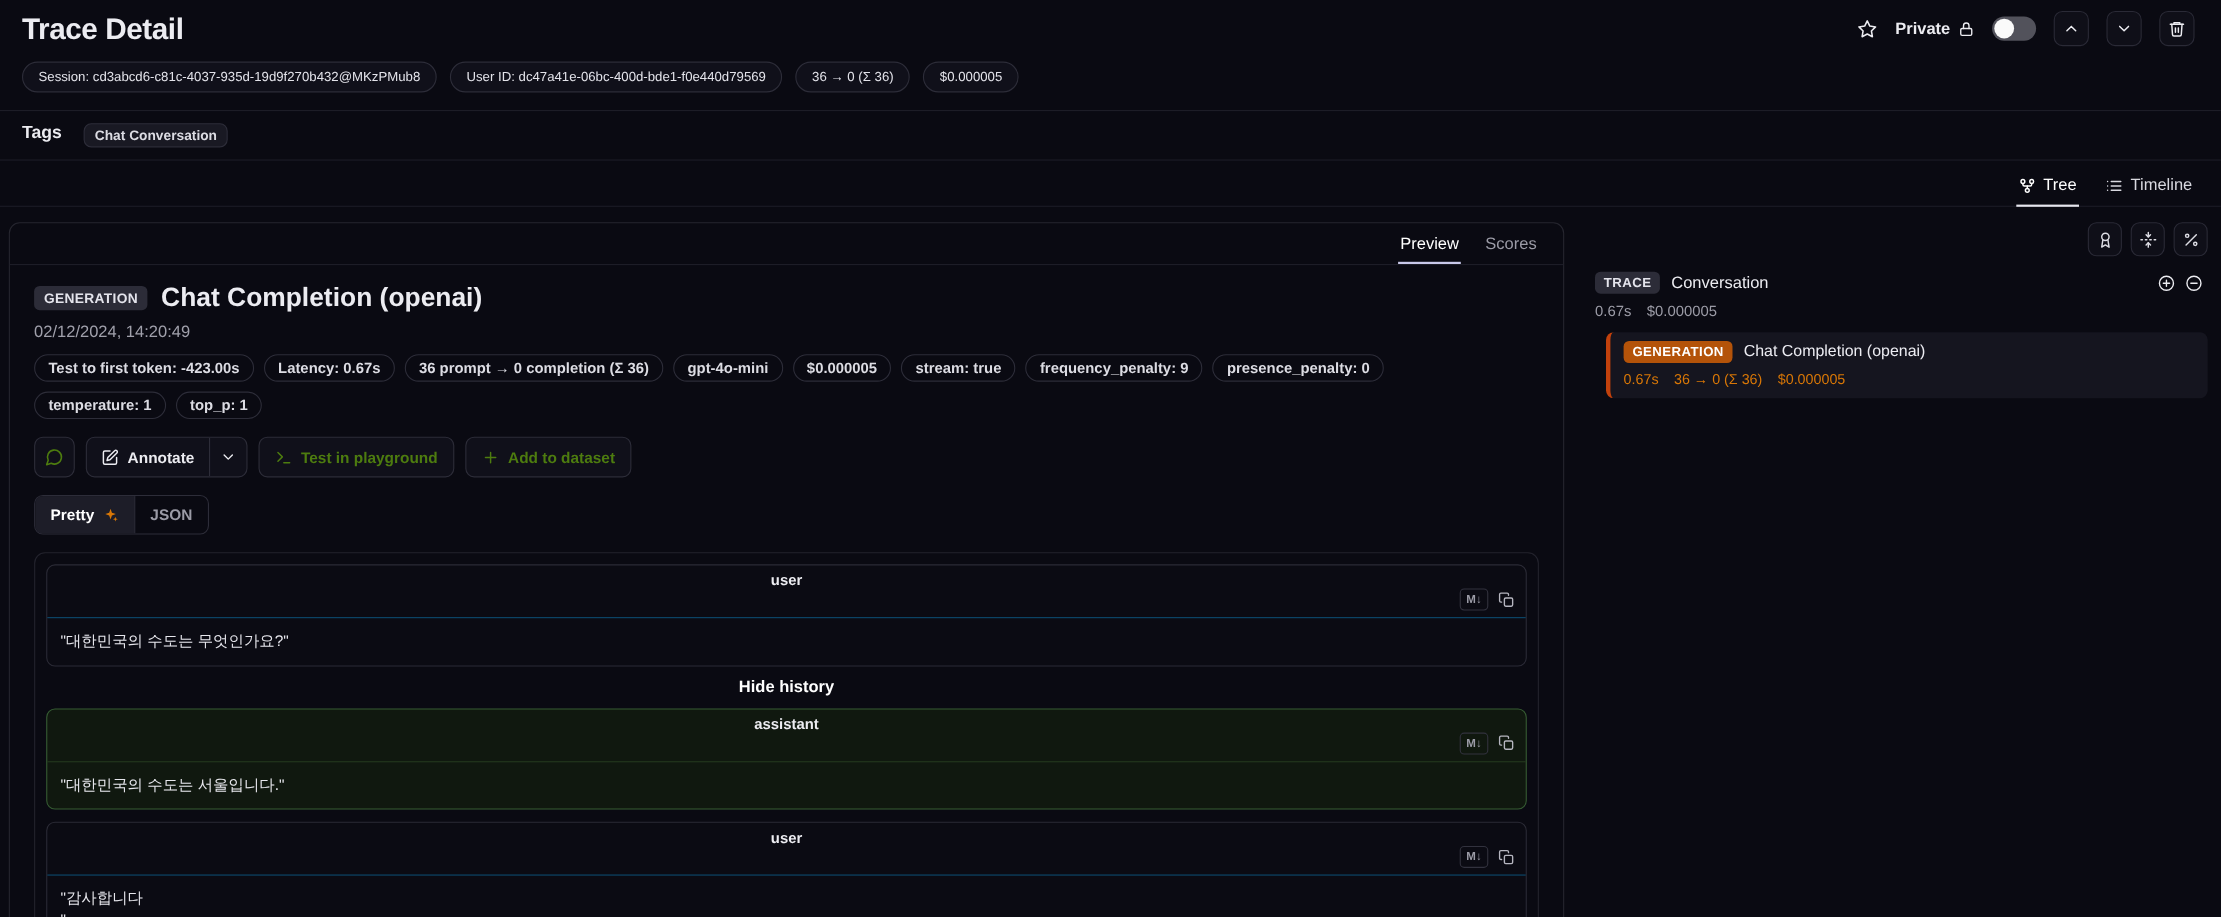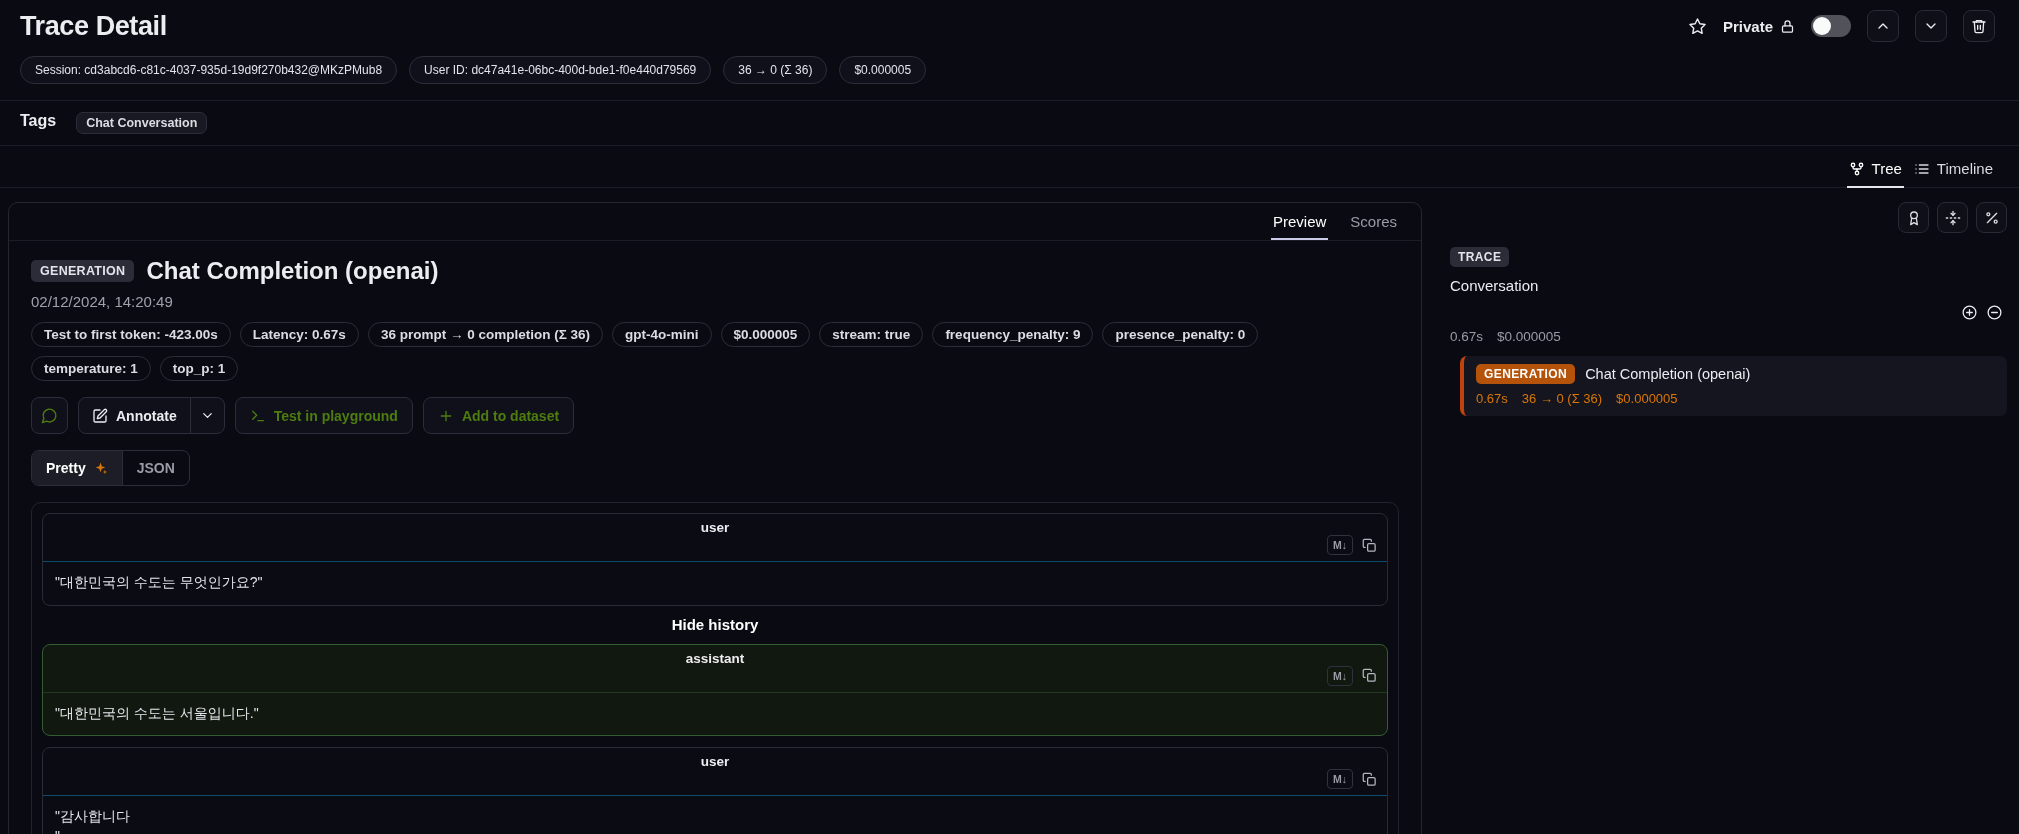--- a/index.html
+++ b/index.html
@@ -26,21 +26,21 @@
   .meta-row { display: flex; align-items: center; gap: 12px; padding: 8px 20px 16px; border-bottom: 1px solid #1d1d27; }
   .pill { border: 1px solid #2d2d39; background: #10101a; border-radius: 999px; padding: 6px 14px; font-size: 12px; color: #e3e3ea; white-space: nowrap; }
   .pill.link { cursor: pointer; }
 
   
   .tags-row { display: flex; gap: 20px; padding: 11px 20px; border-bottom: 1px solid #1d1d27; }
   .tags-label { font-size: 16px; font-weight: 700; }
   .tag-badge { font-size: 12.5px; font-weight: 600; border: 1px solid #2d2d39; background: #191923; padding: 3px 9px; border-radius: 7px; color: #dcdce3; cursor: pointer; }
 
   
-  .view-tabs-row { display: flex; justify-content: flex-end; gap: 8px; padding: 8px 24px 0; border-bottom: 1px solid #1d1d27; }
+  .view-tabs-row { display: flex; justify-content: flex-end; gap: 22px; padding: 8px 24px 0; border-bottom: 1px solid #1d1d27; }
   .view-tab { display: flex; align-items: center; gap: 7px; font-size: 15px; font-weight: 500; padding: 6px 2px 10px; color: #d9d9e0; background: none; border: none; cursor: pointer; position: relative; }
   .view-tab.active { color: #ffffff; }
   .view-tab.active::after { content: ""; position: absolute; left: 0; right: 0; bottom: -1px; height: 2px; background: #e6e6ee; }
 
   
   .main { display: flex; align-items: flex-start; gap: 24px; padding: 14px 8px 0; }
   .preview-card { flex: 1; border: 1px solid #26262f; border-radius: 10px; min-height: 660px; background: #0a0a12; }
   .card-tabs { display: flex; justify-content: flex-end; padding: 0 12px; border-bottom: 1px solid #1d1d27; }
   .card-tab { font-size: 15px; font-weight: 500; padding: 10px 12px; color: #9b9ba6; background: none; border: none; cursor: pointer; position: relative; }
   .card-tab.active { color: #ffffff; }
@@ -78,21 +78,21 @@
   .copy-btn { background: none; border: none; color: #b6b6c0; cursor: pointer; padding: 0; }
   .msg-body { padding: 11px 12px 12px; font-size: 14px; line-height: 1.4; white-space: pre-wrap; color: #e6e6ec; }
   .msg.assistant { border-color: #365c33; background: #10180f; }
   .msg.assistant .msg-head { border-bottom-color: #24391f; }
   .hide-history { text-align: center; font-size: 15px; font-weight: 600; color: #ffffff; margin: 10px 0; cursor: pointer; }
 
   
   .tree-panel { width: 565px; flex: none; padding-right: 4px; }
   .tree-toolbar { display: flex; justify-content: flex-end; gap: 8px; margin-bottom: 12px; }
   .tool-btn { width: 31px; height: 31px; border: 1px solid #2a2a36; border-radius: 8px; background: #0f0f18; color: #dcdce3; display: flex; align-items: center; justify-content: center; cursor: pointer; }
-  .trace-row { display: flex; align-items: flex-start; gap: 10px; padding: 2px 4px; cursor: pointer; flex-direction: column; }
+  .trace-row { display: flex; align-items: center; gap: 10px; padding: 2px 4px; cursor: pointer; }
   .trace-badge { background: #2c2c38; color: #e4e4ec; font-size: 12px; font-weight: 700; padding: 3px 8px; border-radius: 5px; letter-spacing: .4px; }
   .trace-title { font-size: 15px; }
   .row-tools { margin-left: auto; display: flex; gap: 8px; color: #c9c9d2; }
   .trace-metrics { display: flex; gap: 14px; padding: 6px 4px 12px; font-size: 13.5px; color: #9b9ba6; }
   .obs-item { margin-left: 14px; background: #15151f; border-radius: 7px; border-left: 4px solid #c2410c; padding: 8px 12px 10px; cursor: pointer; }
   .obs-row { display: flex; align-items: center; gap: 10px; }
   .gen-badge { background: #b45309; color: #ffffff; font-size: 12px; font-weight: 700; padding: 3px 8px; border-radius: 5px; letter-spacing: .4px; }
   .obs-title { font-size: 14.5px; color: #ececf2; }
   .obs-metrics { display: flex; gap: 14px; margin-top: 7px; font-size: 13px; font-weight: 500; color: #d97706; }
 </style>

